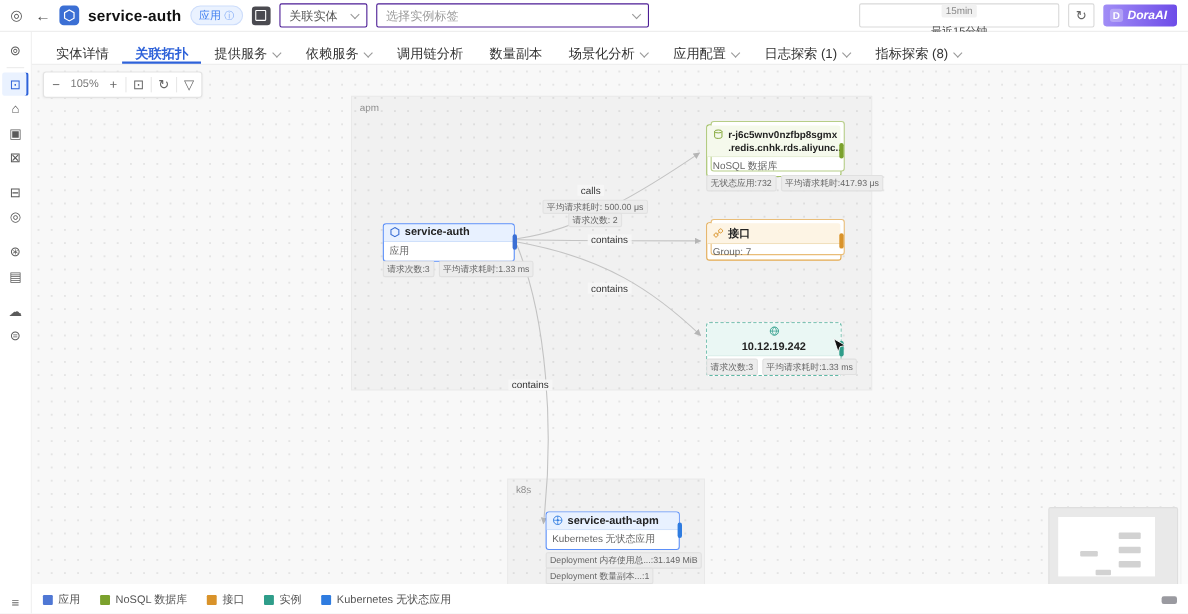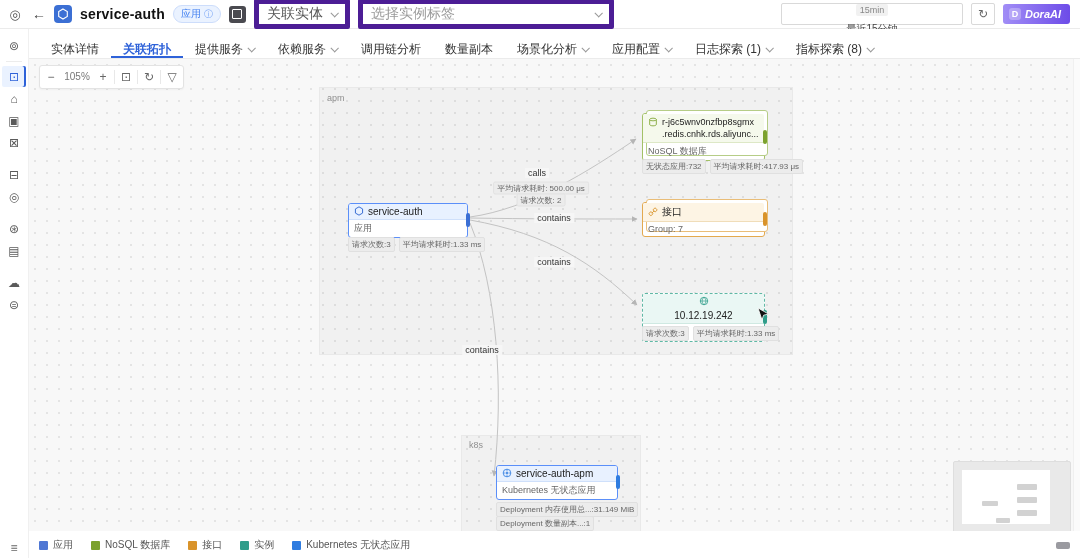--- a/index.html
+++ b/index.html
@@ -14,21 +14,21 @@
   .back{font-size:14px;color:#444;cursor:pointer;}
   .applogo{width:18px;height:18px;border-radius:4px;background:#3b6fd4;display:flex;
            align-items:center;justify-content:center;}
   .page-title{font-size:14px;font-weight:bold;color:#111;letter-spacing:.2px;}
   .type-badge{font-size:10px;color:#3f7ef0;background:#eaf2ff;border:1px solid #cdddfb;
               border-radius:9px;padding:1px 7px;display:flex;align-items:center;gap:3px;}
   .info-i{font-size:9px;color:#7aa6f5;font-style:normal;}
   .dark-sq{width:17px;height:17px;background:#4a4a50;border-radius:3px;display:flex;
            align-items:center;justify-content:center;cursor:pointer;}
   .dark-sq span{display:block;width:8px;height:8px;border:1.5px solid #fff;border-radius:1px;}
-  .sel{height:20px;border:5px solid #4c1d95;border-radius:2px;font-size:14px;color:#555;
+  .sel{height:20px;border:1px solid #4c1d95;border-radius:2px;font-size:11px;color:#555;
        display:flex;align-items:center;padding:0 8px;gap:8px;background:#fff;cursor:pointer;}
   .sel.small{min-width:62px;justify-content:space-between;}
   .sel.wide{width:230px;justify-content:space-between;color:#9a9a9a;}
   .caret{width:5px;height:5px;border-right:1px solid #999;border-bottom:1px solid #999;
          transform:rotate(45deg) translateY(-1px);display:inline-block;}
   .timebox{height:20px;border:1px solid #d9d9d9;border-radius:2px;display:flex;align-items:center;
            padding:0 6px;gap:6px;width:168px;background:#fff;cursor:pointer;flex-direction:column;}
   .time-tag{font-size:9px;background:#f1f1f1;border-radius:2px;padding:1px 4px;color:#888;}
   .time-label{font-size:10px;color:#444;flex:1;}
   .cal{font-size:10px;color:#888;}
@@ -75,21 +75,21 @@
   .glabel{position:absolute;font-size:9px;color:#8f8f8f;z-index:2;}
 
   .edges{position:absolute;left:0;top:0;z-index:1;pointer-events:none;}
   .elabel{position:absolute;transform:translate(-50%,-50%);font-size:9px;color:#333;
           background:rgba(246,246,246,.92);padding:0 3px;z-index:2;white-space:nowrap;}
   .estat{position:absolute;transform:translate(-50%,-50%);font-size:8px;color:#666;
          background:#ececec;border:1px solid #e2e2e2;border-radius:2px;padding:0 3px;z-index:2;
          white-space:nowrap;}
 
   .node{position:absolute;background:#fff;border-radius:3px;z-index:3;}
-  .nhead{display:flex;align-items:center;gap:4px;padding:2px 5px;font-size:10px;font-weight:normal;
+  .nhead{display:flex;align-items:center;gap:4px;padding:2px 5px;font-size:10px;font-weight:bold;
          color:#222;border-radius:2px 2px 0 0;white-space:nowrap;overflow:hidden;}
   .nbody{padding:2px 5px;font-size:9px;color:#666;white-space:nowrap;overflow:hidden;}
   .handle{position:absolute;right:-3px;top:50%;margin-top:-7px;width:4px;height:14px;border-radius:2px;}
   .nstats{position:absolute;display:flex;gap:4px;font-size:8px;color:#666;white-space:nowrap;z-index:3;}
   .nstats .stat{background:#ececec;border:1px solid #e0e0e0;border-radius:2px;padding:1px 3px;}
   .nicon{flex:0 0 auto;display:flex;}
 
   .node-app{left:319px;top:144px;width:118px;border:1.5px solid #5b8ff9;}
   .node-app .nhead{background:#e8f1ff;border-bottom:1px solid #cfe0fb;}
   .node-redis{left:613px;top:54px;width:121px;border:1px solid #a3c167;}

